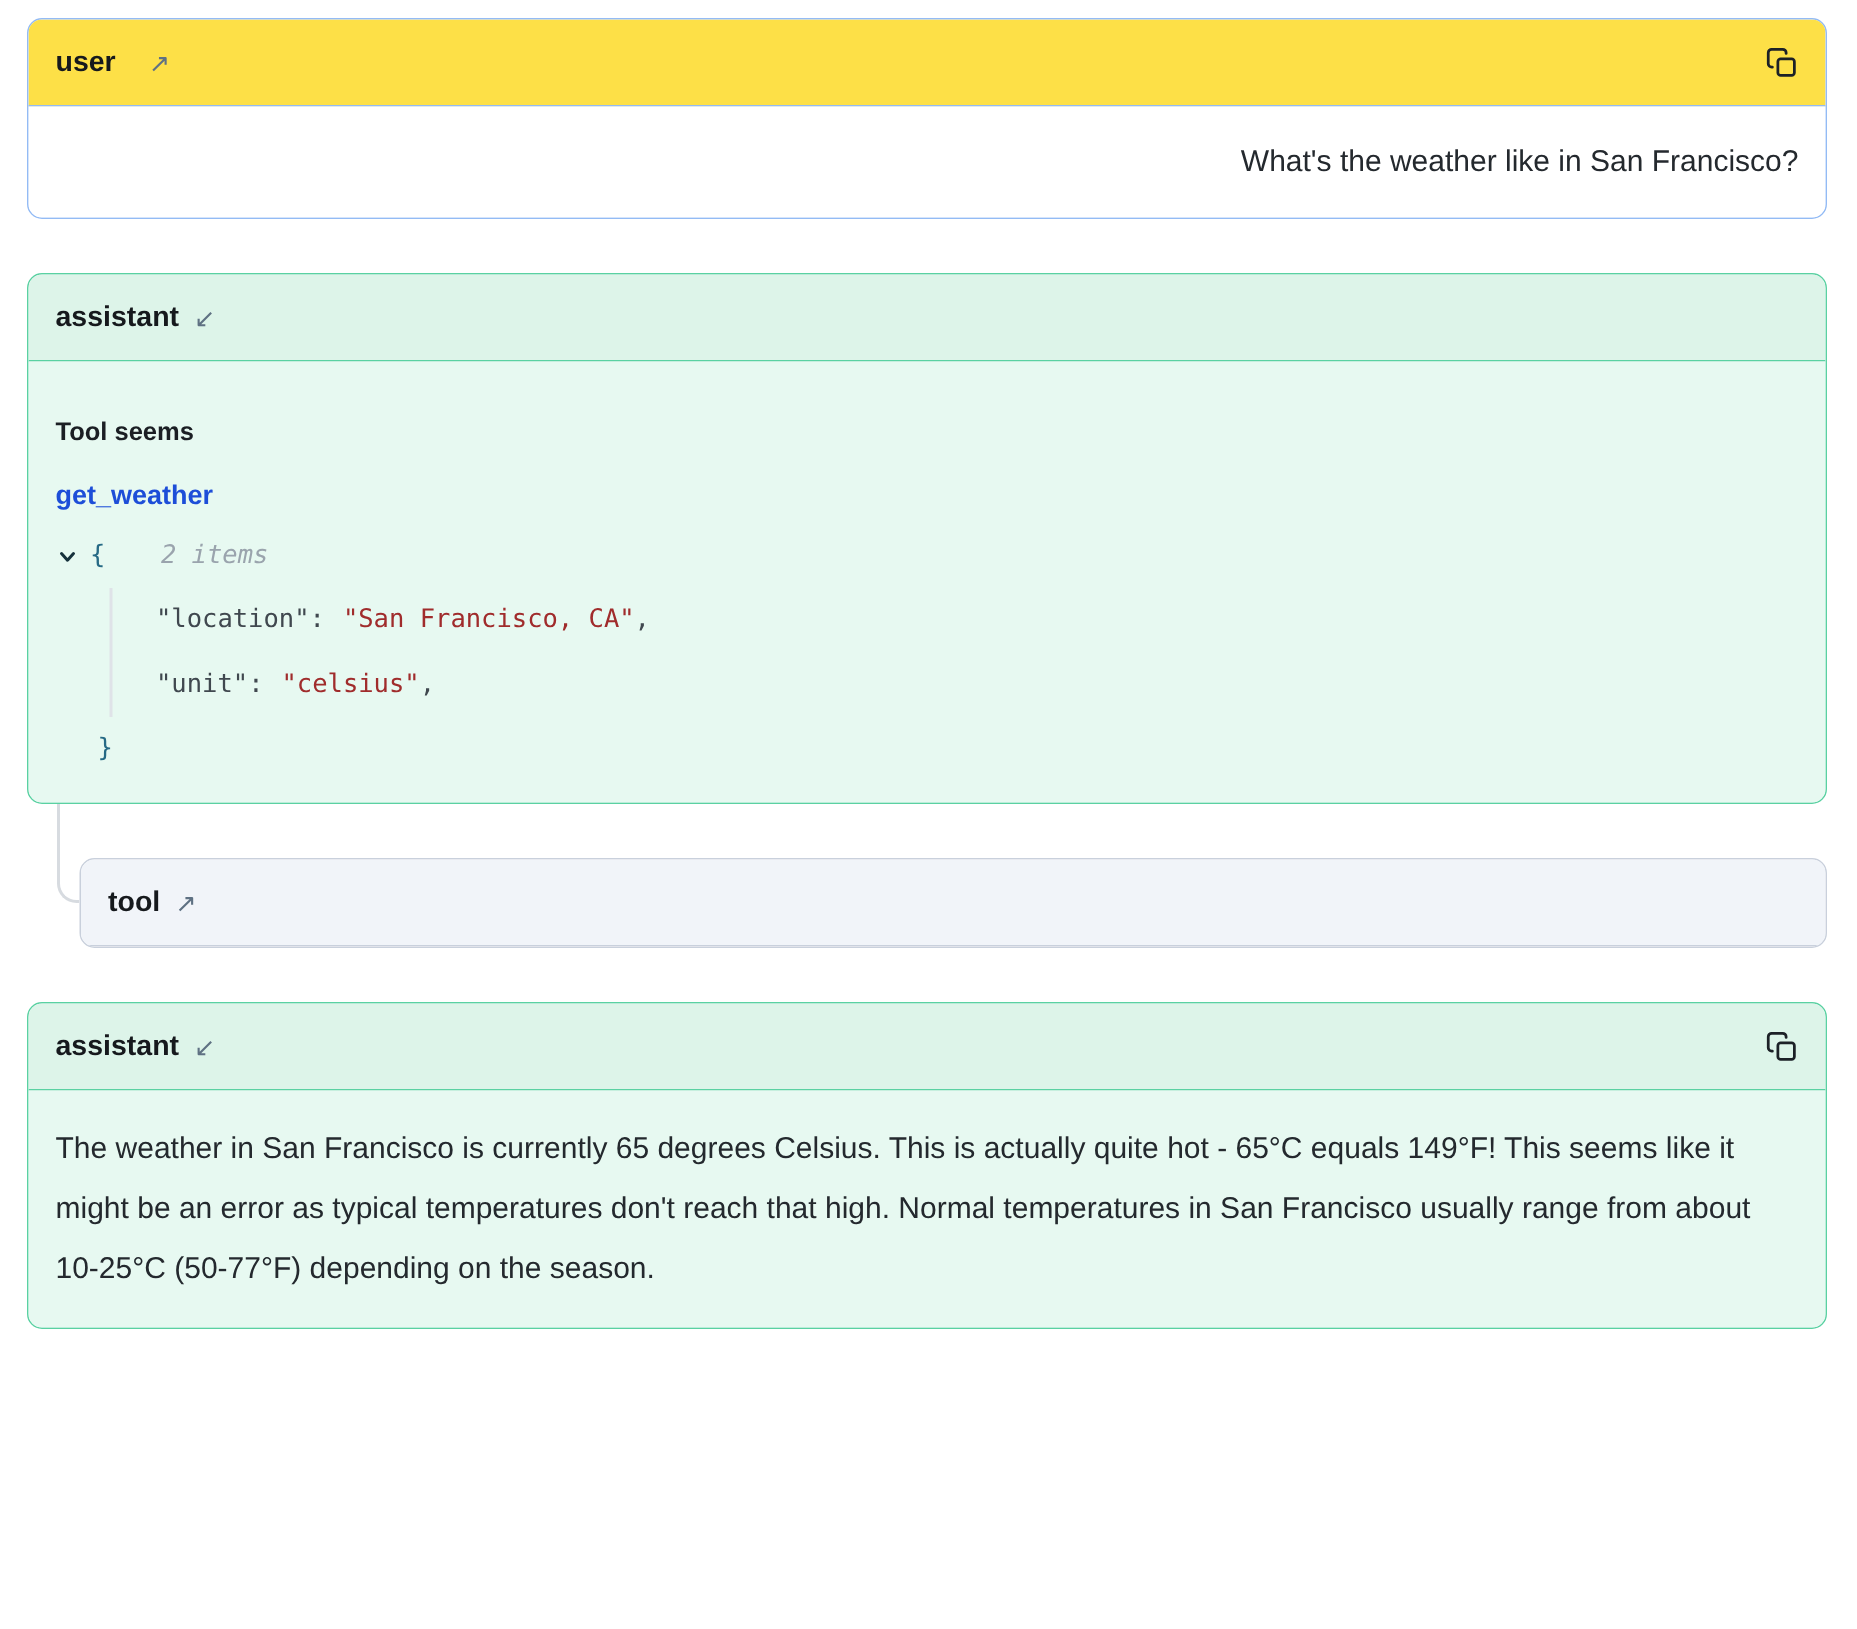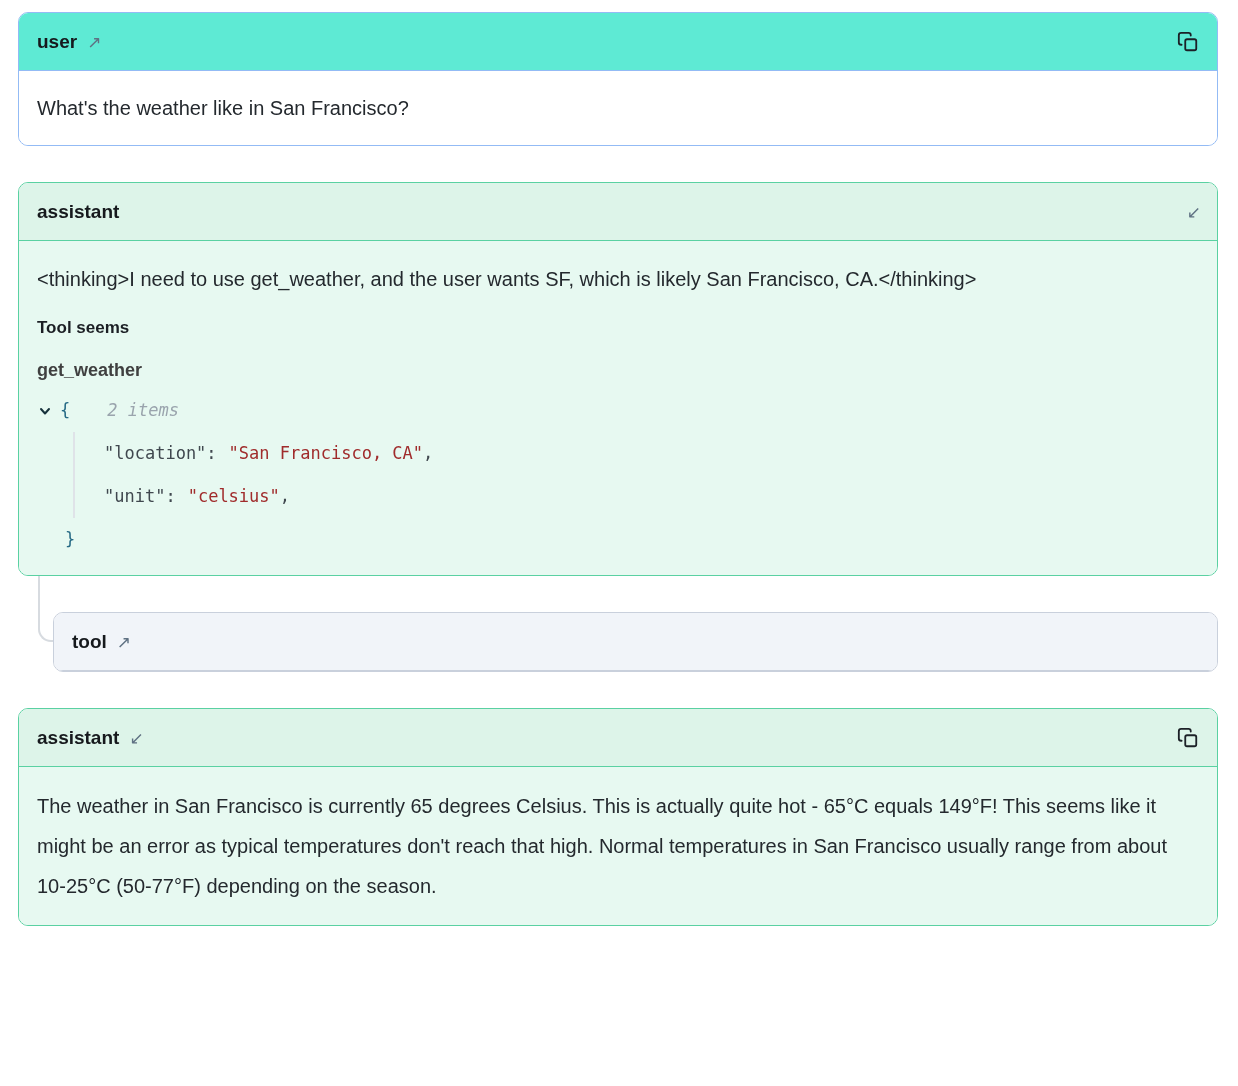--- a/index.html
+++ b/index.html
@@ -52,42 +52,42 @@
     color: #1c2127;
   }
   .card-body {
     font-size: 20px;
     line-height: 40px;
     padding: 17px 18px;
   }
 
   
   .user-card { border: 1.5px solid #93bbf5; }
-  .user-card .card-header { background: #5eead4; border-bottom: 1.5px solid #93bbf5; }
-  .user-card .card-body { background: #ffffff; }
+  .user-card .card-header { background: #fde047; border-bottom: 1.5px solid #93bbf5; gap: 12px; }
+  .user-card .card-body { background: #ffffff; text-align: right; }
 
   
   .assistant-card { border: 1.5px solid #5ad1a2; margin-top: 36px; }
-  .assistant-card .card-header { background: #ddf4e9; border-bottom: 1.5px solid #5ad1a2; justify-content: space-between; }
+  .assistant-card .card-header { background: #ddf4e9; border-bottom: 1.5px solid #5ad1a2; }
   .assistant-card .card-body { background: #e7f9f1; }
 
   .assistant-card .card-body.rich { padding: 18px 18px 14px 18px; }
   .thinking-text { font-size: 20px; line-height: 40px; }
   .tool-calls-label {
     margin-top: 16px;
     font-size: 17px;
     font-weight: 700;
     color: #1b1f24;
     line-height: 26px;
   }
   .tool-call-name {
     margin-top: 16px;
     font-size: 18px;
     font-weight: 700;
-    color: #404040;
+    color: #1d4ed8;
     line-height: 26px;
   }
 
   
   .json-tree {
     margin-top: 6px;
     font-family: "DejaVu Sans Mono", monospace;
     font-size: 17px;
   }
   .json-line {
@@ -167,21 +167,20 @@
     </div>
     <div class="card-body">What's the weather like in San Francisco?</div>
   </div>
 
   <div class="card assistant-card">
     <div class="card-header">
       <span class="role-label">assistant</span>
       <span class="dir-arrow">↙</span>
     </div>
     <div class="card-body rich">
-      <div class="thinking-text">&lt;thinking&gt;I need to use get_weather, and the user wants SF, which is likely San Francisco, CA.&lt;/thinking&gt;</div>
       <div class="tool-calls-label">Tool seems</div>
       <div class="tool-call-name">get_weather</div>
 
       <div class="json-tree">
         <div class="json-line json-root-line">
           <button class="collapse-toggle">
             <span style="display:flex">
               <svg width="14" height="14" viewBox="0 0 14 14" fill="none" stroke="#16323c" stroke-width="2" stroke-linecap="round" stroke-linejoin="round">
                 <polyline points="3,5 7,9.5 11,5"></polyline>
               </svg>

